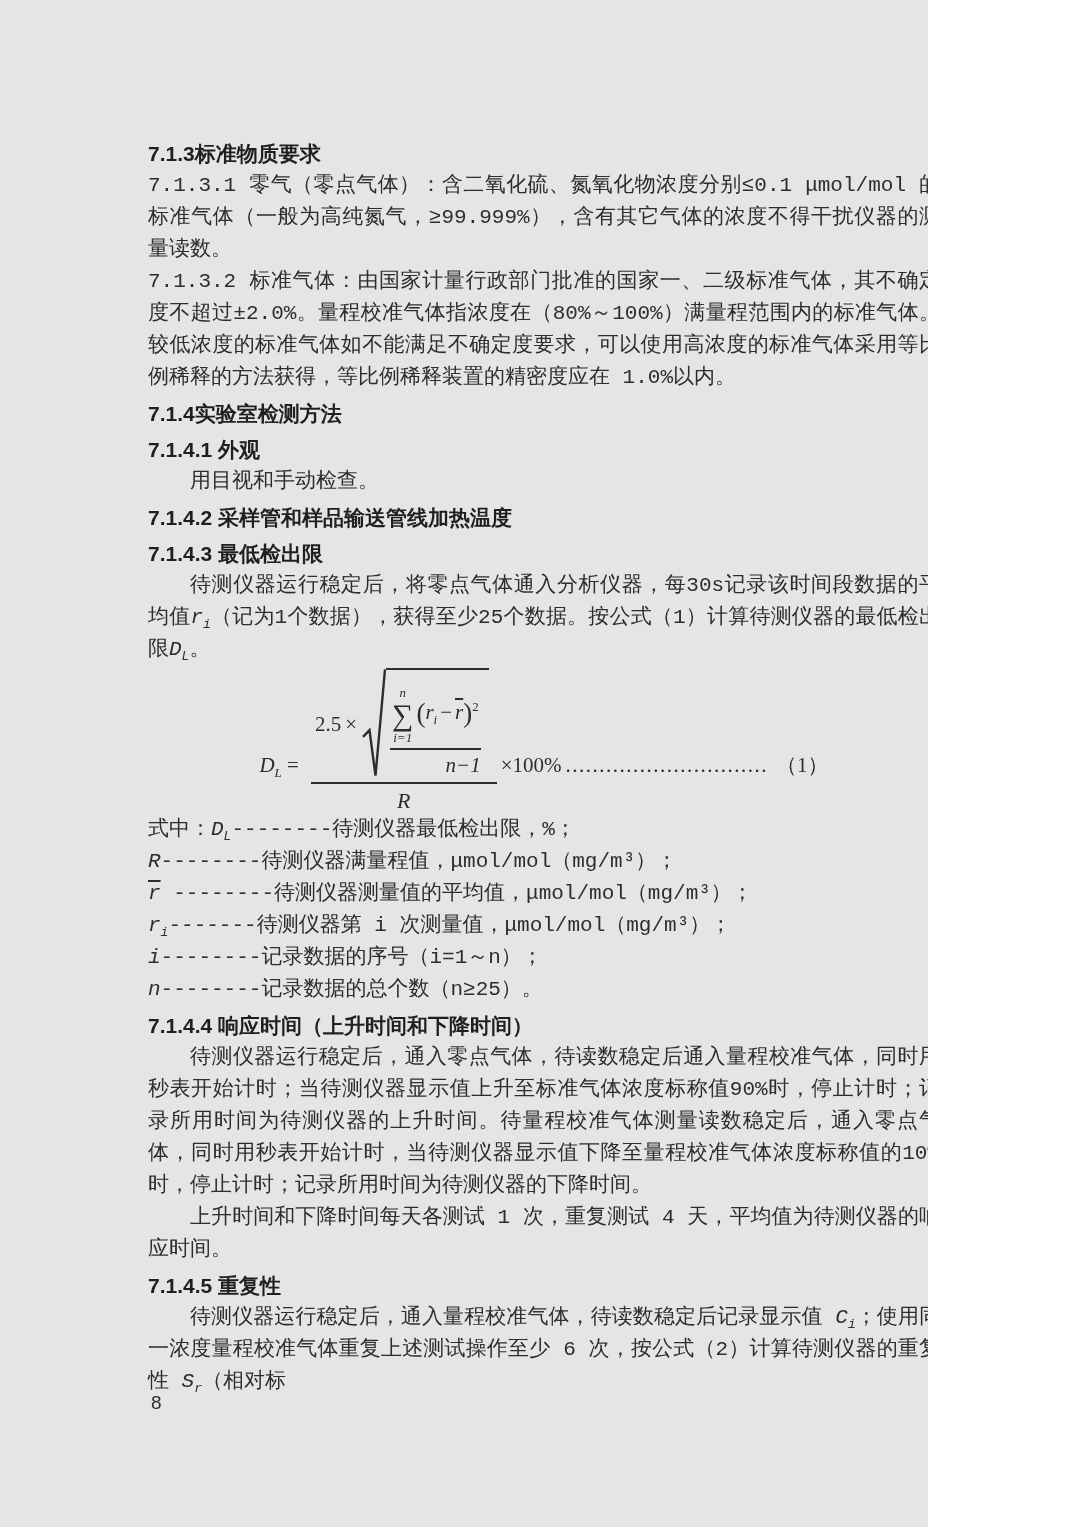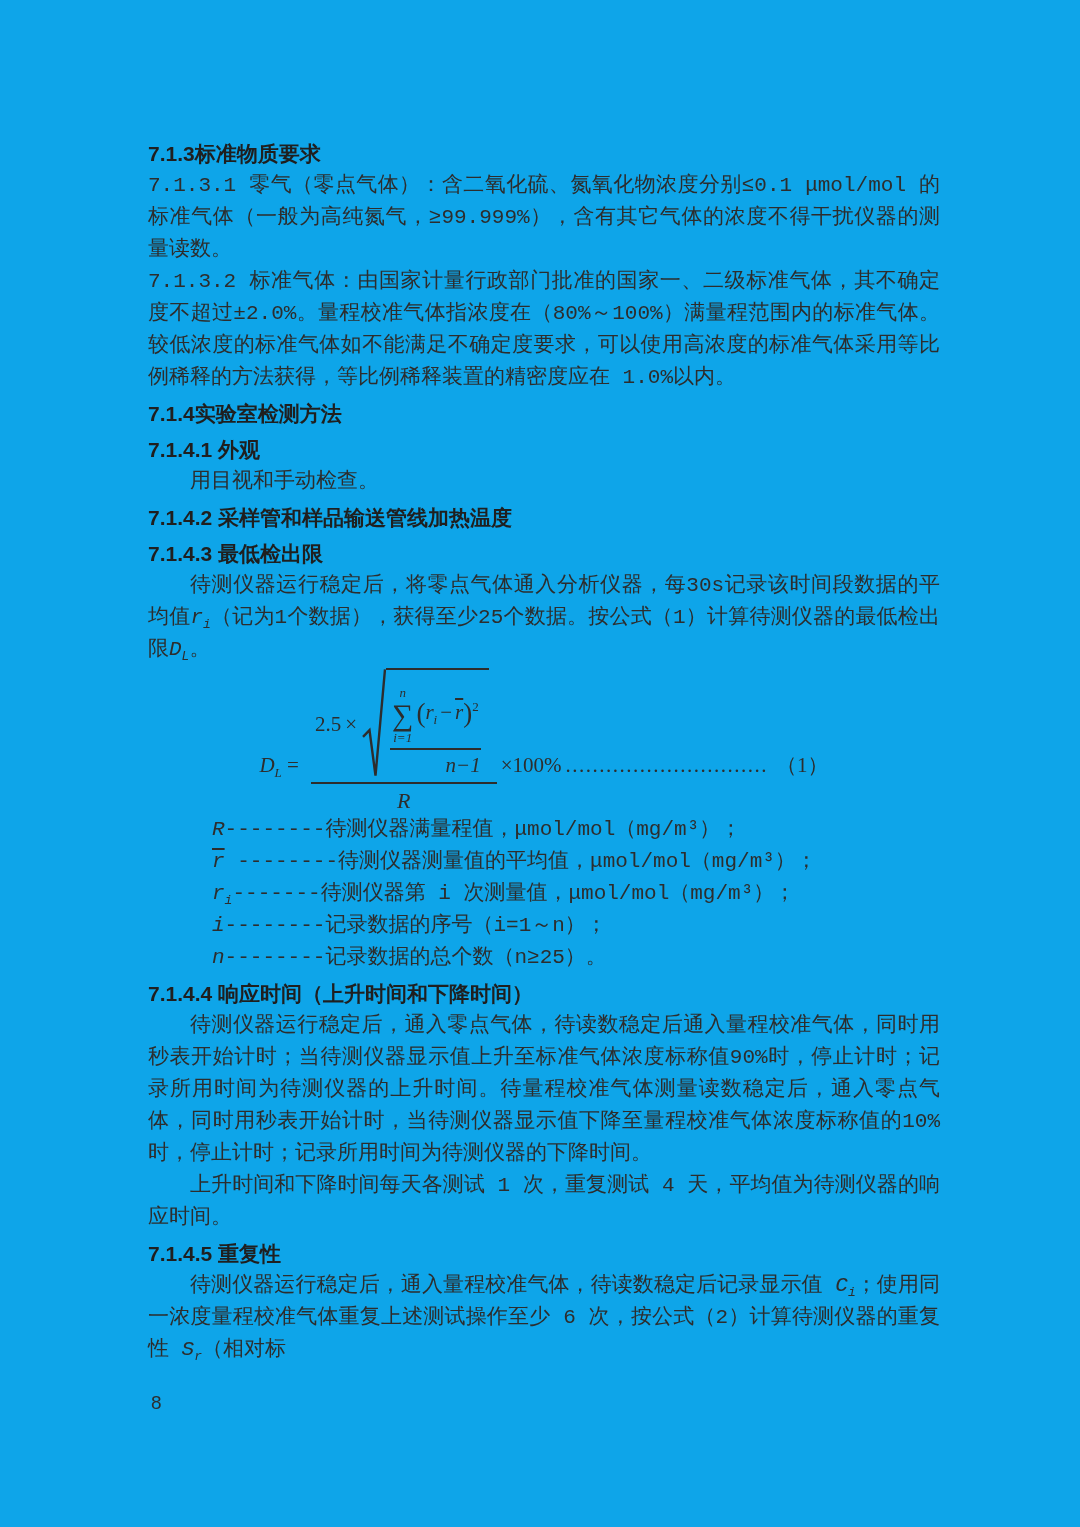--- a/index.html
+++ b/index.html
@@ -1,17 +1,17 @@
 <!DOCTYPE html>
 <html><head>
 <meta charset="utf-8">
 <style>
   html,body { margin:0; padding:0; background:#ffffff; }
   .page {
-    position:relative; width:1080px; height:1527px; background:#0ea5e9;
+    position:relative; width:928px; height:1527px; background:#e5e5e5;
     font-family:"Liberation Serif","DejaVu Serif",serif;
     color:#2d2d2d; overflow:hidden;
   }
   .content {
     position:absolute; left:148px; top:134px; width:792px;
     font-size:21px; line-height:32px; text-align:justify;
   }
   .content h3 {
     font-family:"Liberation Sans","DejaVu Sans",sans-serif;
     font-weight:700; font-size:21px; line-height:32px;
@@ -51,21 +51,21 @@
   .sum .lim { font-size:13px; font-style:italic; line-height:15px; }
   .sum .sg { font-size:30px; line-height:30px; }
   .expr { white-space:nowrap; font-size:21px; align-self:center; margin-bottom:6px; }
   .bigp { font-size:27px; line-height:20px; vertical-align:-3px; }
   .op { margin:0 3px; }
   .rbar { text-decoration:overline; }
   .dots { letter-spacing:1.5px; margin:0 8px 0 4px; }
 
   
   .where p { margin:0; text-align:left; }
-  .where p.cont { margin-left:64px; }
+  .where p.cont { }
   .wprefix { white-space:pre; }
 
   .pageno {
     position:absolute; left:151px; top:1392px;
     font-size:19px; color:#2d2d2d;
     font-family:"Liberation Sans","DejaVu Sans",sans-serif;
   }
 </style>
 </head>
 <body>
@@ -109,20 +109,21 @@
               </span>
             </span>
           </span>
         </span>
         <span class="den em">R</span>
       </span>
       <span class="fside"><span>×100%</span><span class="dots">..............................</span><span>（1）</span></span>
     </div>
 
     <div class="where">
+      <p><span class="wprefix">式中：</span><span class="em">D</span><sub class="em">L</sub><span>--------</span><span>待测仪器最低检出限，%；</span></p>
       <p class="cont"><span class="em">R</span><span>--------</span><span>待测仪器满量程值，μmol/mol（mg/m³）；</span></p>
       <p class="cont"><span class="em rbar">r</span><span> --------</span><span>待测仪器测量值的平均值，μmol/mol（mg/m³）；</span></p>
       <p class="cont"><span class="em">r</span><sub class="em">i</sub><span>-------</span><span>待测仪器第 i 次测量值，μmol/mol（mg/m³）；</span></p>
       <p class="cont"><span class="em">i</span><span>--------</span><span>记录数据的序号（i=1～n）；</span></p>
       <p class="cont"><span class="em">n</span><span>--------</span><span>记录数据的总个数（n≥25）。</span></p>
     </div>
 
     <h3>7.1.4.4 响应时间（上升时间和下降时间）</h3>
     <p class="ind">待测仪器运行稳定后，通入零点气体，待读数稳定后通入量程校准气体，同时用秒表开始计时；当待测仪器显示值上升至标准气体浓度标称值90%时，停止计时；记录所用时间为待测仪器的上升时间。待量程校准气体测量读数稳定后，通入零点气体，同时用秒表开始计时，当待测仪器显示值下降至量程校准气体浓度标称值的10%时，停止计时；记录所用时间为待测仪器的下降时间。</p>
     <p class="ind">上升时间和下降时间每天各测试 1 次，重复测试 4 天，平均值为待测仪器的响应时间。</p>

